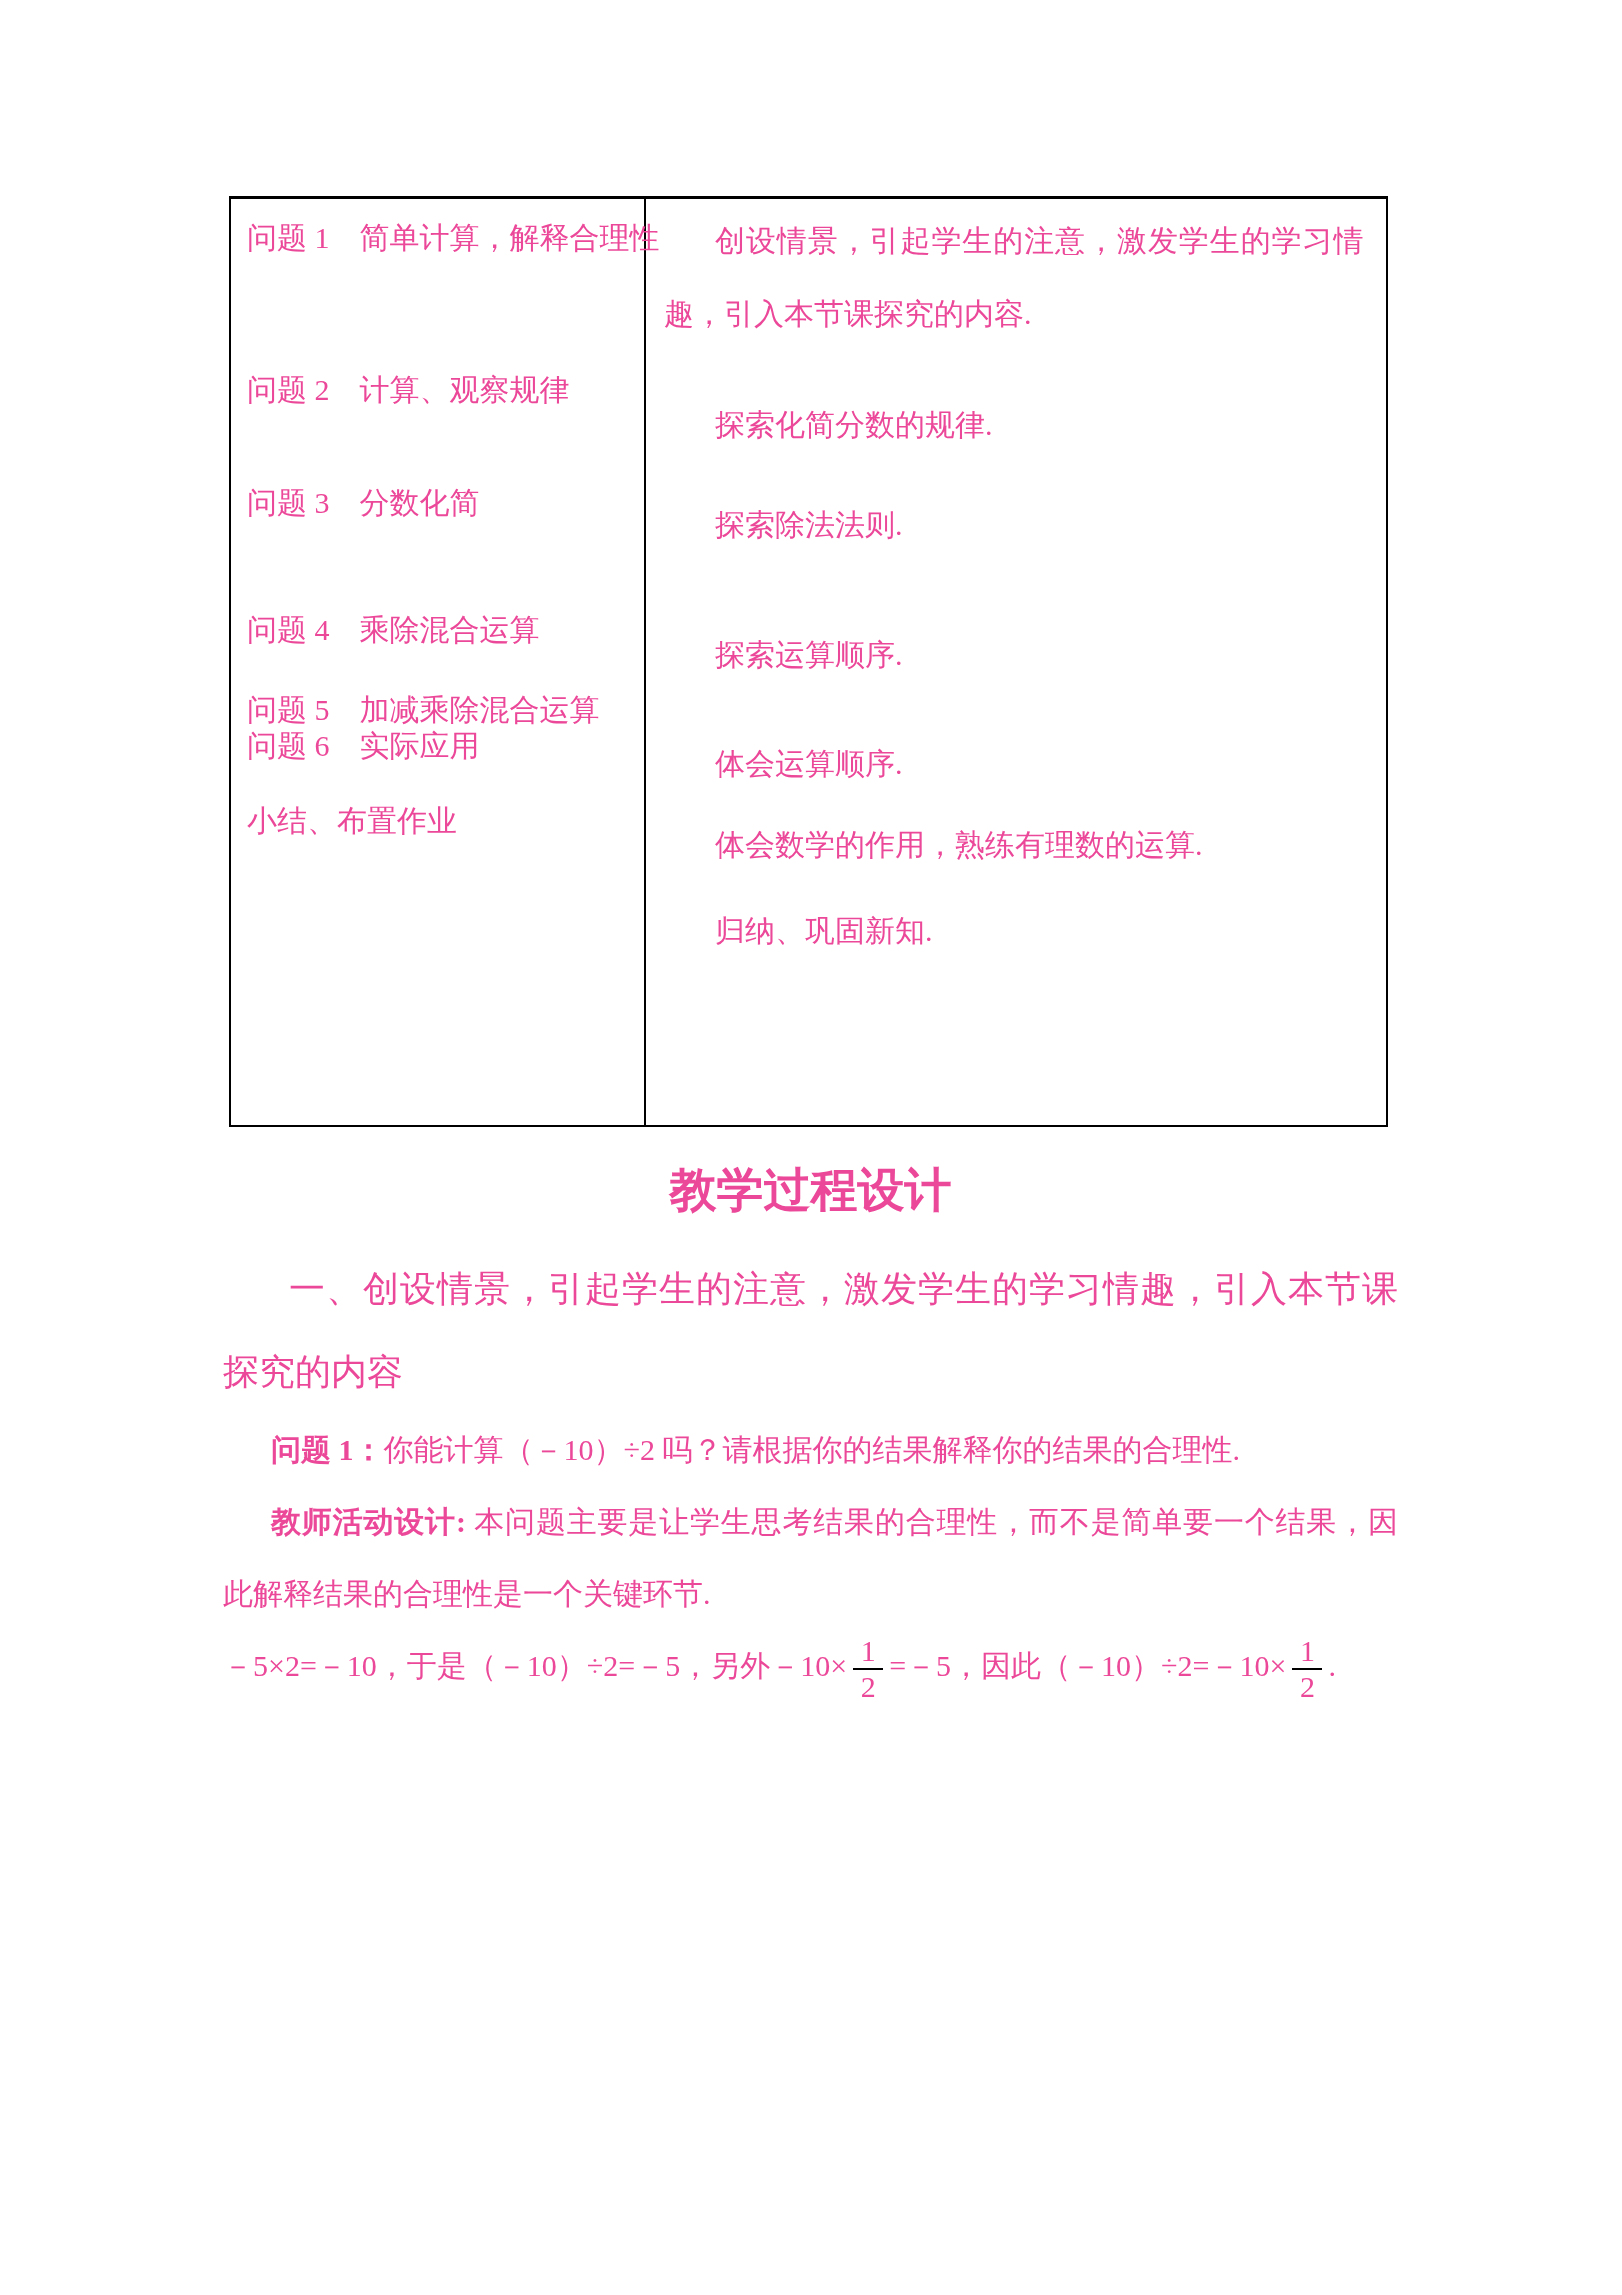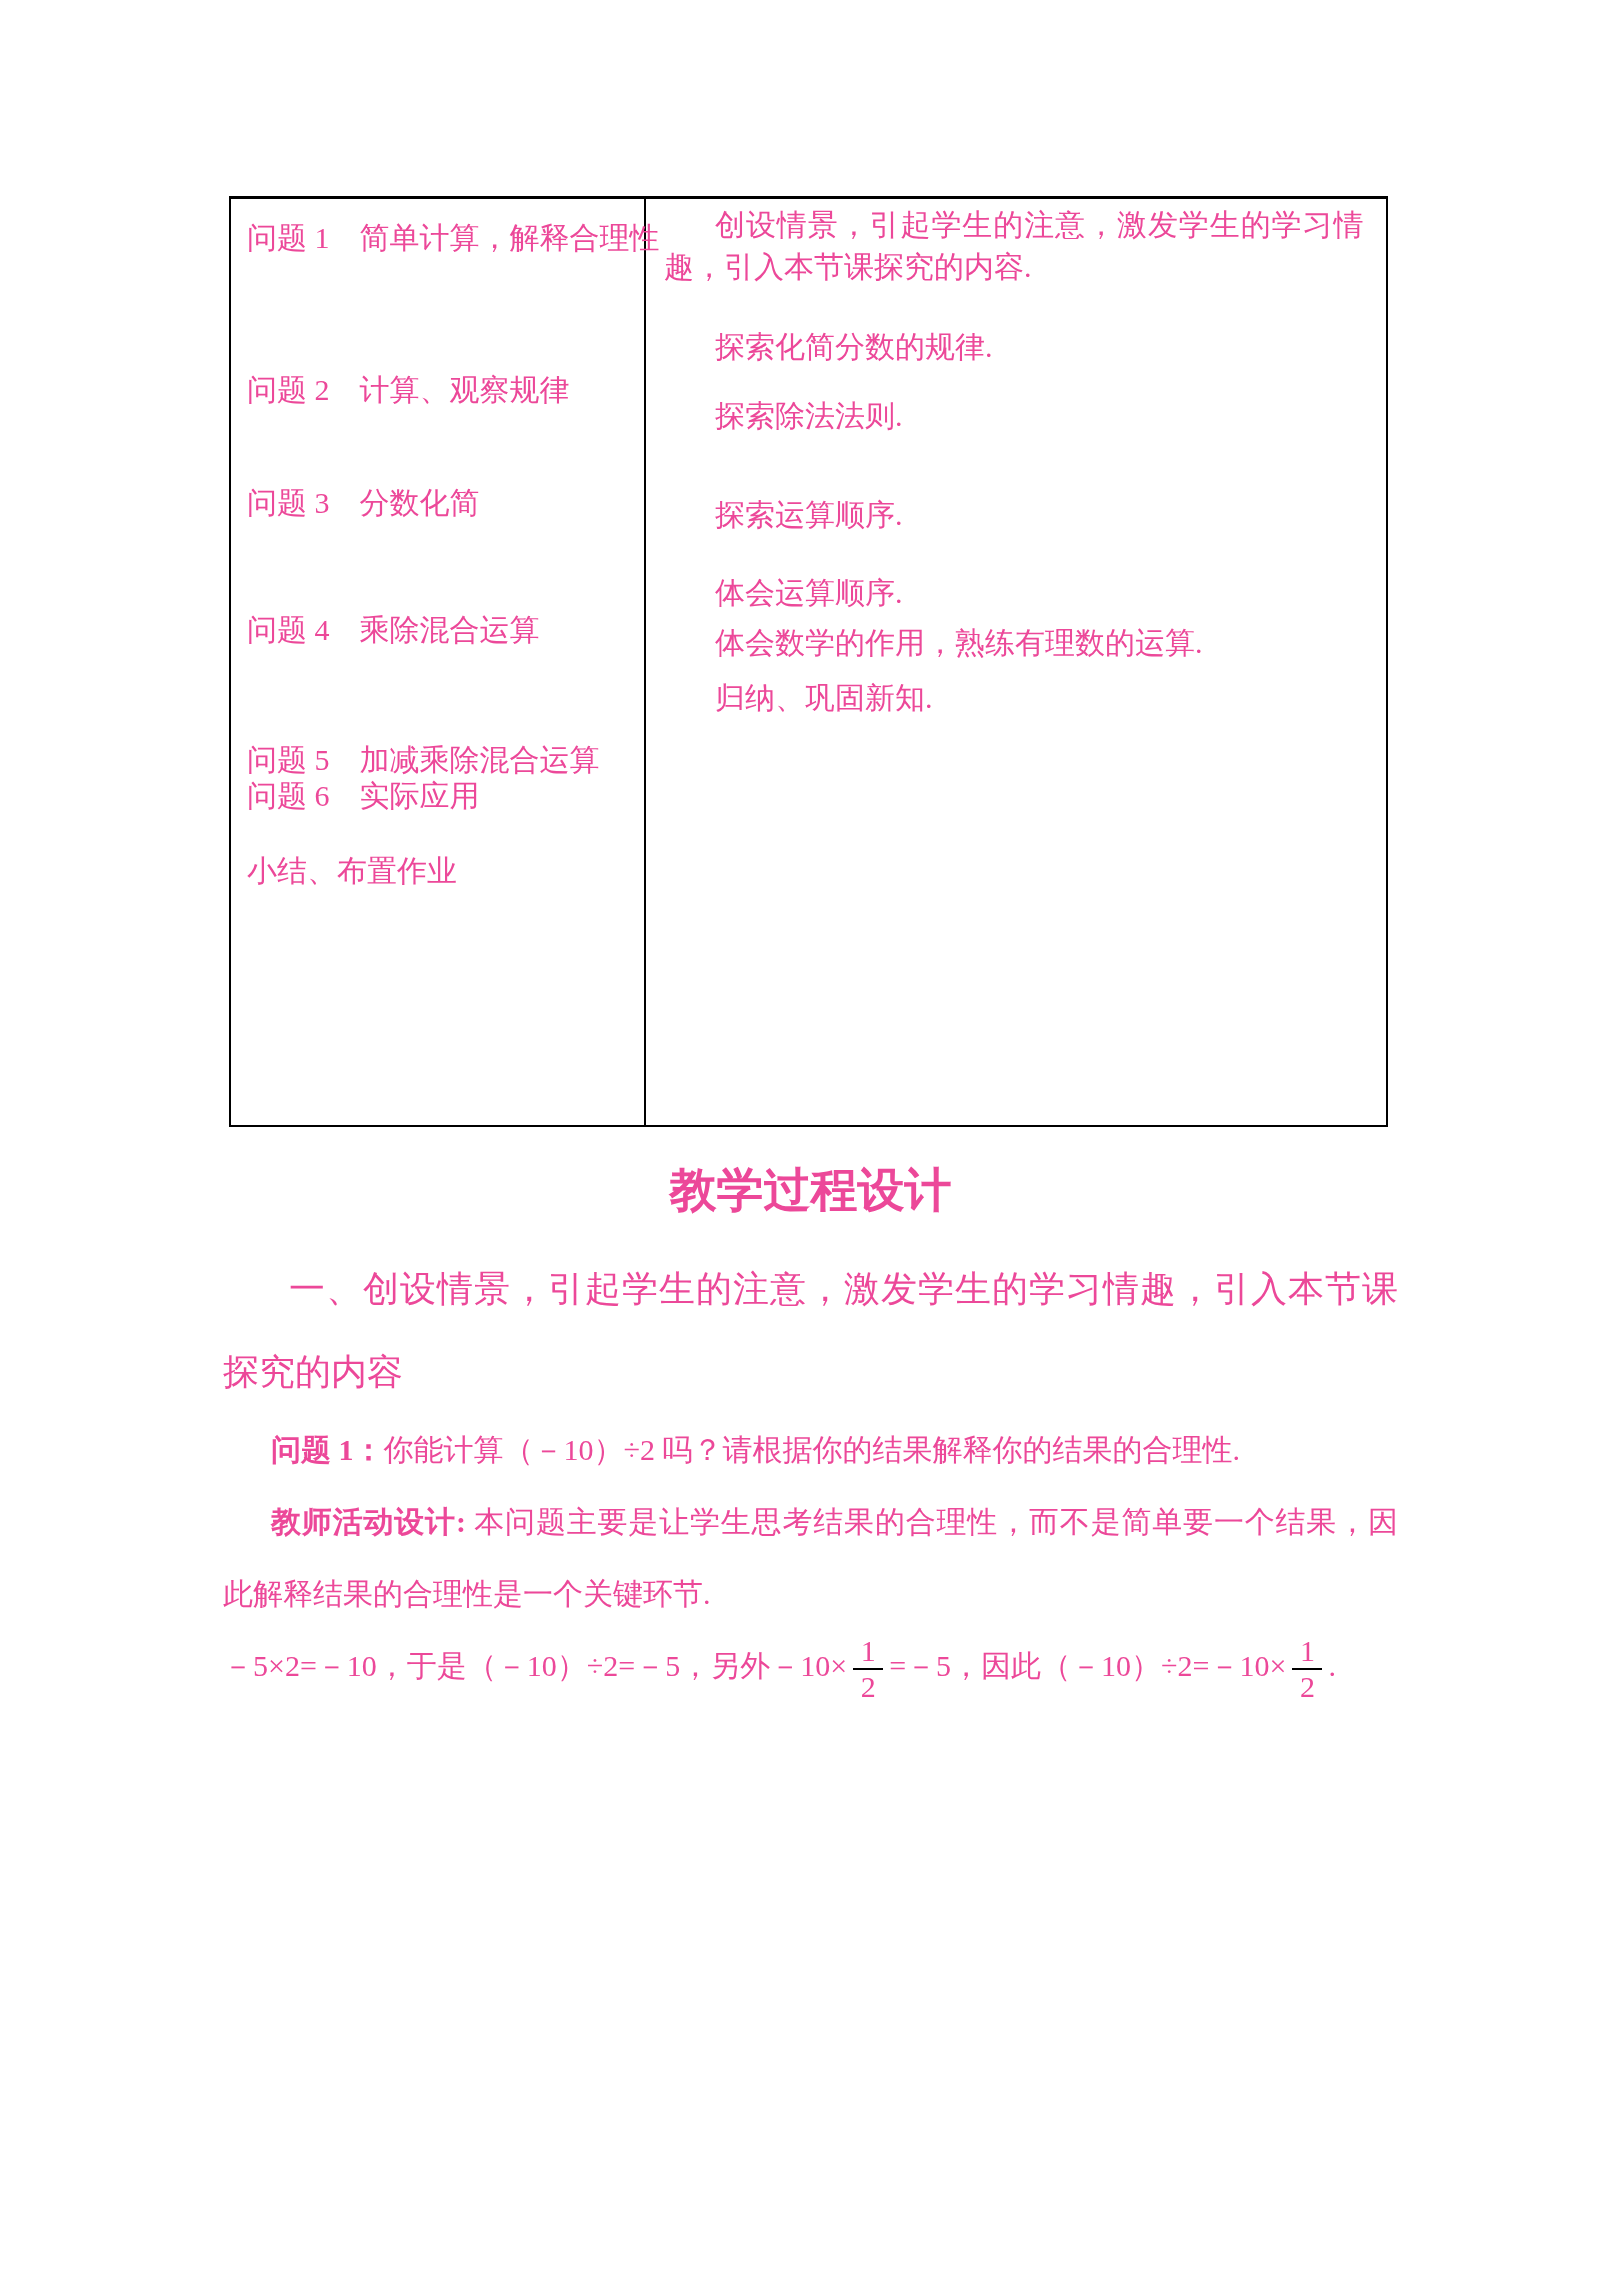--- a/index.html
+++ b/index.html
@@ -24,22 +24,22 @@
   .col-left{
     position:absolute;left:0;top:0;width:413px;
     padding:0 9px 0 16px;box-sizing:border-box;
   }
   .col-right{
     position:absolute;left:415px;right:0;top:0;
     padding:0 22.6px 0 18px;box-sizing:border-box;
   }
   .lp{font-size:30px;line-height:36px;margin:0;white-space:nowrap;}
   .lp1{margin-top:21px}.lp2{margin-top:116px}.lp3{margin-top:77px}
-  .lp4{margin-top:91px}.lp5{margin-top:94px}.lp6{}.lp7{margin-top:39px}
-  .rp{font-size:30px;line-height:42px;margin:0;text-indent:51px;text-align:justify;}
+  .lp4{margin-top:91px}.lp5{margin-top:44px}.lp6{}.lp7{margin-top:39px}
+  .rp{font-size:30px;line-height:73px;margin:0;text-indent:51px;text-align:justify;}
   .rp1{margin-top:4.5px}.rp2{margin-top:27px}.rp3{margin-top:38px}
   .rp4{margin-top:57px}.rp5{margin-top:36px}.rp6{margin-top:8.3px}.rp7{margin-top:13.6px}
   
   .content{position:absolute;left:223px;top:1126px;width:1175px;}
   .main-heading{
     font-size:47px;line-height:45px;font-weight:bold;
     text-align:center;margin:42px 0 0 0;
   }
   .section-heading{
     font-size:36px;line-height:83px;font-weight:normal;

